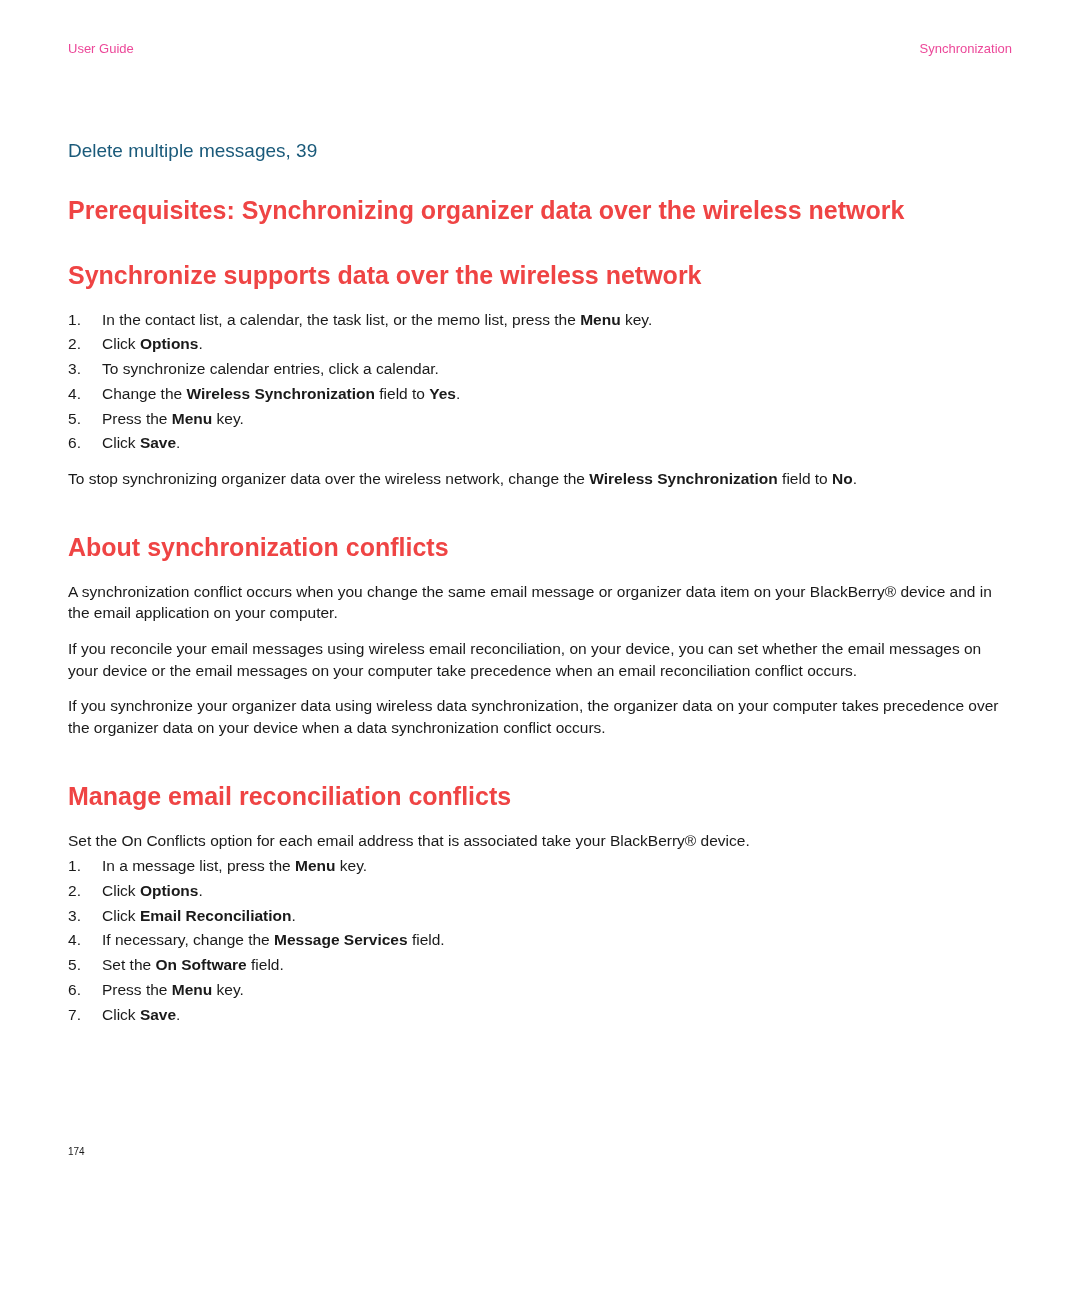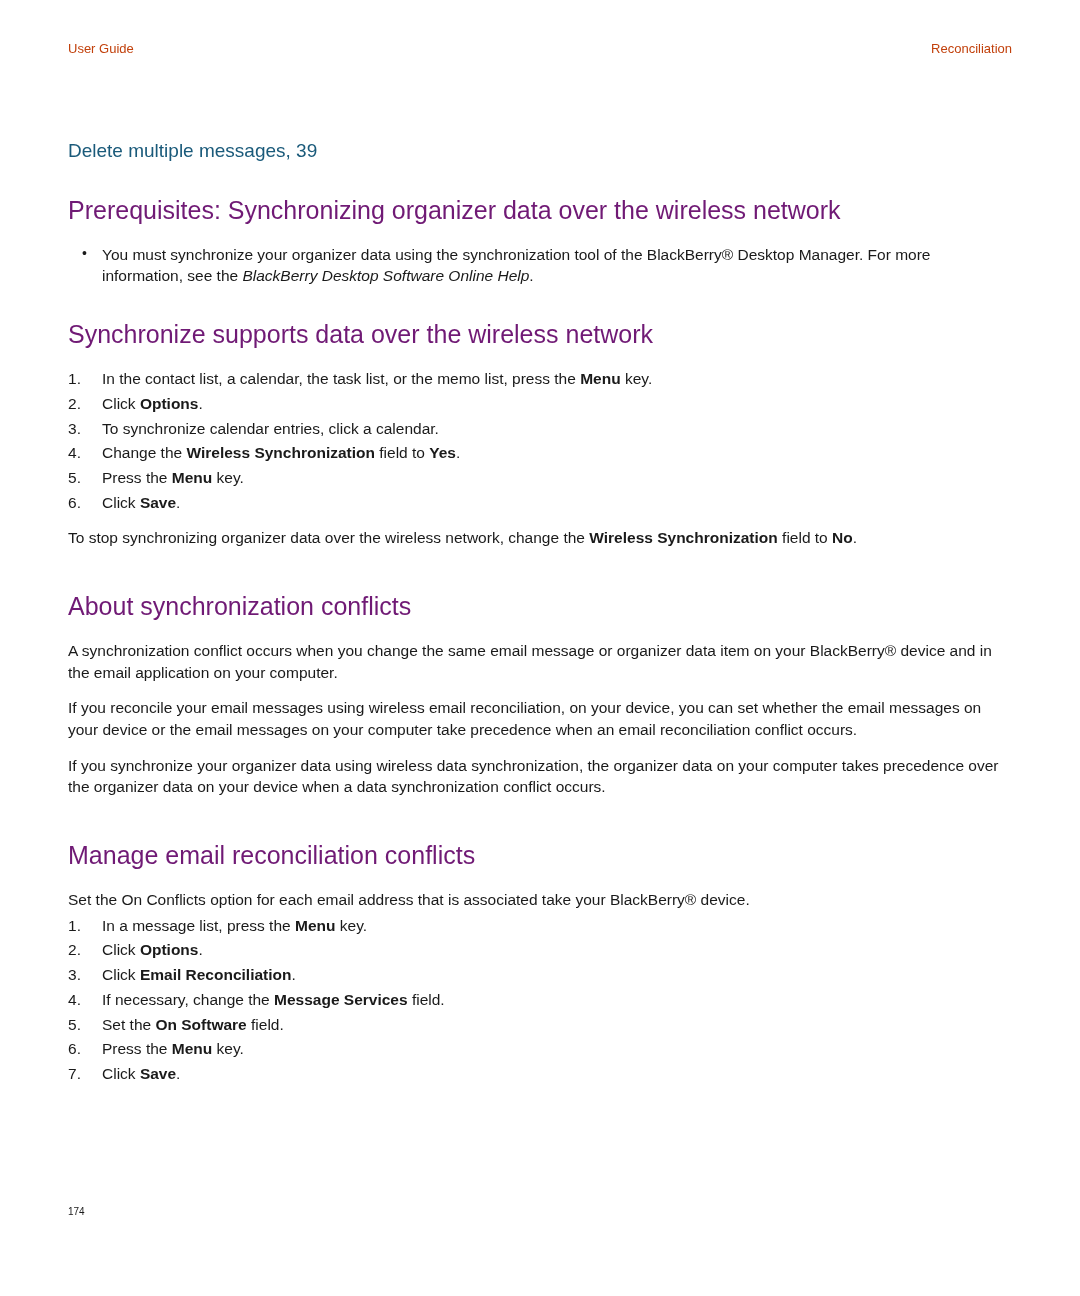--- a/index.html
+++ b/index.html
@@ -10,31 +10,31 @@
       color: #1a1a1a;
       background: #fff;
       width: 1080px;
       padding: 40px 68px 40px 68px;
     }
     .header {
       display: flex;
       justify-content: space-between;
       font-size: 13px;
       margin-bottom: 80px;
-      color: #c2410c;
+      color: #ec4899;
     }
     .link {
       color: #1a5a7a;
       font-size: 19px;
       display: block;
       margin-bottom: 28px;
     }
     h2 {
-      color: #701a75;
-      font-weight: 400;
+      color: #ef4444;
+      font-weight: 700;
       font-size: 25px;
       margin-bottom: 16px;
       margin-top: 30px;
     }
     h2.first { margin-top: 0; }
     ul.bullets {
       list-style: none;
       margin-bottom: 4px;
     }
     ul.bullets li {
@@ -75,28 +75,27 @@
       margin-top: 120px;
     }
     .italic { font-style: italic; }
     b { font-weight: 700; }
   </style>
 </head>
 <body>
 
 <div class="header">
   <span>User Guide</span>
-  <span>Reconciliation</span>
+  <span>Synchronization</span>
 </div>
 
 <span class="link">Delete multiple messages, 39</span>
 
 <h2 class="first">Prerequisites: Synchronizing organizer data over the wireless network</h2>
 <ul class="bullets section-gap">
-  <li><span>You must synchronize your organizer data using the synchronization tool of the BlackBerry® Desktop Manager. For more information, see the </span> <span class="italic">BlackBerry Desktop Software Online Help</span><span>.</span></li>
 </ul>
 
 <h2>Synchronize supports data over the wireless network</h2>
 <ol class="steps">
   <li><span>In the contact list, a calendar, the task list, or the memo list, press the </span><b>Menu</b><span> key.</span></li>
   <li><span>Click </span><b>Options</b><span>.</span></li>
   <li><span>To synchronize calendar entries, click a calendar.</span></li>
   <li><span>Change the </span><b>Wireless Synchronization</b><span> field to </span><b>Yes</b><span>.</span></li>
   <li><span>Press the </span><b>Menu</b><span> key.</span></li>
   <li><span>Click </span><b>Save</b><span>.</span></li>

